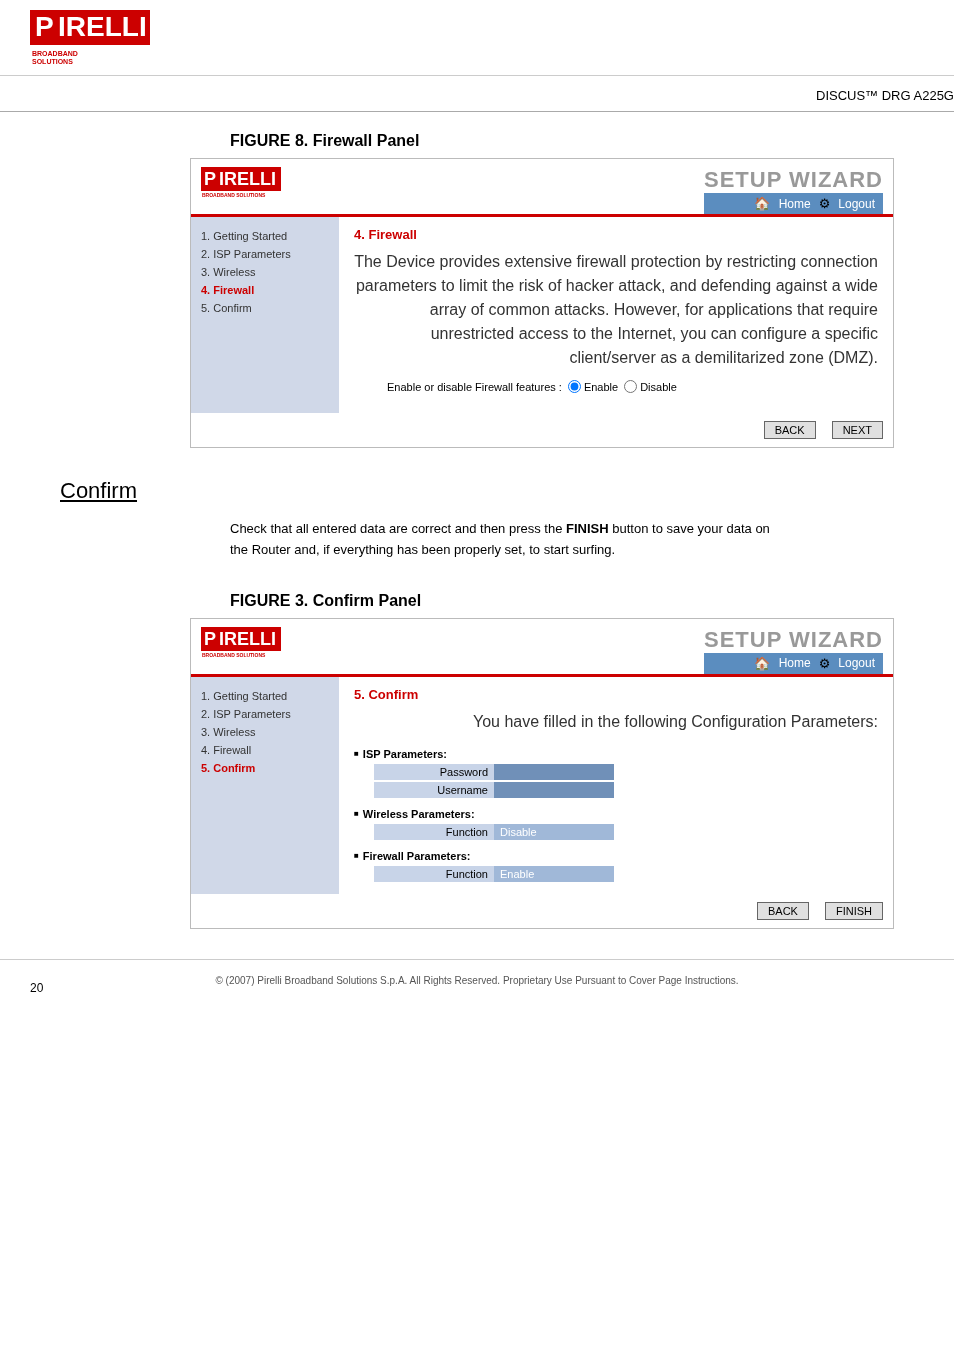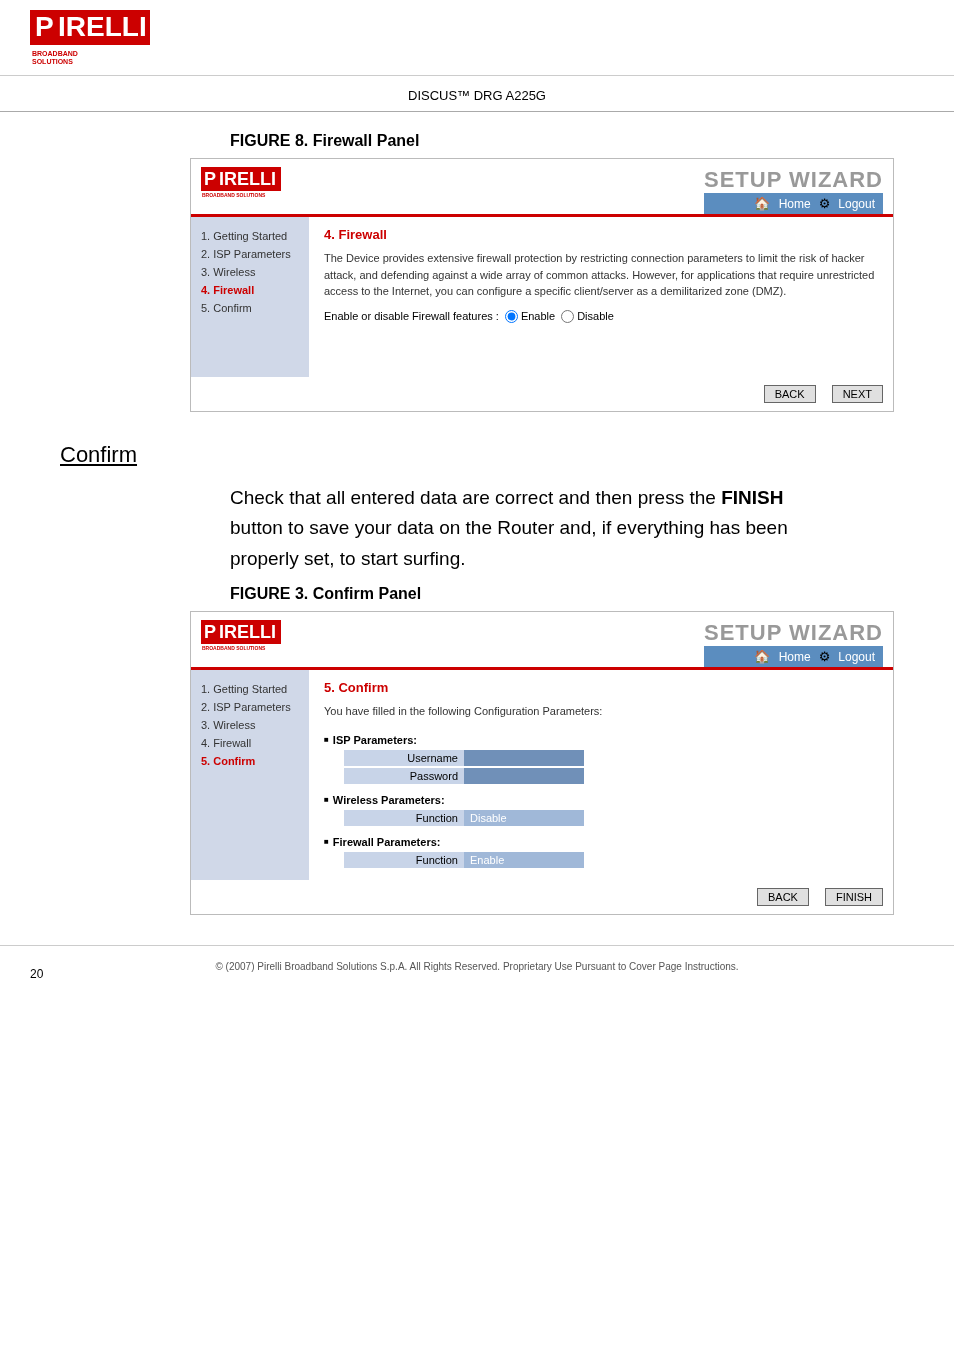--- a/index.html
+++ b/index.html
@@ -19,21 +19,21 @@
       padding: 10px 30px;
       border-bottom: 1px solid #ccc;
     }
     .pirelli-logo {
       width: 120px;
       height: 55px;
     }
 
     
     .page-title-bar {
-      text-align: center;
+      text-align: right;
       padding: 12px 0 8px 0;
       font-size: 13px;
       border-bottom: 1px solid #aaa;
       margin-bottom: 20px;
     }
 
     
     .main-content {
       padding: 0 30px;
     }
@@ -49,22 +49,22 @@
     
     .section-heading {
       font-size: 22px;
       font-weight: normal;
       text-decoration: underline;
       margin: 30px 0 15px 30px;
     }
 
     .section-text {
       margin-left: 200px;
-      margin-bottom: 11px;
-      font-size: 19px;
+      margin-bottom: 31px;
+      font-size: 13px;
       line-height: 1.6;
       max-width: 560px;
     }
 
     
     .router-panel {
       border: 1px solid #bbb;
       margin-left: 160px;
       margin-right: 30px;
       margin-bottom: 30px;
@@ -114,21 +114,21 @@
       align-items: center;
       gap: 3px;
     }
 
     .panel-body {
       display: flex;
       min-height: 160px;
     }
 
     .panel-sidebar {
-      width: 118px;
+      width: 148px;
       background: #d0d8e8;
       padding: 10px 8px;
       flex-shrink: 0;
     }
 
     .sidebar-item {
       font-size: 11px;
       padding: 3px 2px;
       color: #333;
       cursor: pointer;
@@ -145,32 +145,34 @@
     }
 
     .panel-section-title {
       font-size: 13px;
       font-weight: bold;
       color: #cc0000;
       margin-bottom: 8px;
     }
 
     .panel-description {
-      font-size: 11px;
+      font-size: 16px;
       line-height: 1.5;
       color: #333;
       margin-bottom: 10px;
+      text-align: right;
     }
 
     .firewall-option-row {
       font-size: 11px;
       display: flex;
       align-items: center;
       gap: 6px;
       margin-bottom: 10px;
+      margin-left: 33px;
     }
 
     .radio-label {
       display: flex;
       align-items: center;
       gap: 3px;
       cursor: pointer;
     }
 
     .panel-buttons {
@@ -385,25 +387,25 @@
         <div class="panel-description">
           <span>You have filled in the following Configuration Parameters:</span>
         </div>
 
         <div>
           <div class="confirm-section-header">
             <span style="font-size:8px;">■</span>
             <span>ISP Parameters:</span>
           </div>
           <div class="confirm-row">
+            <div class="confirm-row-label">Password</div>
+            <div class="confirm-row-value"></div>
+          </div>
+          <div class="confirm-row">
             <div class="confirm-row-label">Username</div>
-            <div class="confirm-row-value"></div>
-          </div>
-          <div class="confirm-row">
-            <div class="confirm-row-label">Password</div>
             <div class="confirm-row-value"></div>
           </div>
         </div>
 
         <div style="margin-top:6px;">
           <div class="confirm-section-header">
             <span style="font-size:8px;">■</span>
             <span>Wireless Parameters:</span>
           </div>
           <div class="confirm-row">

